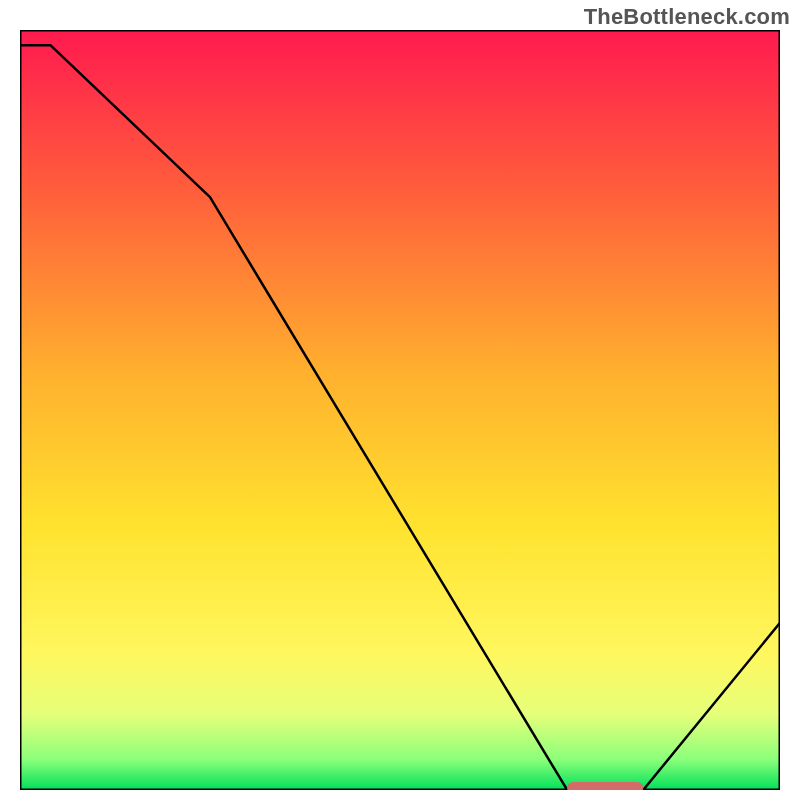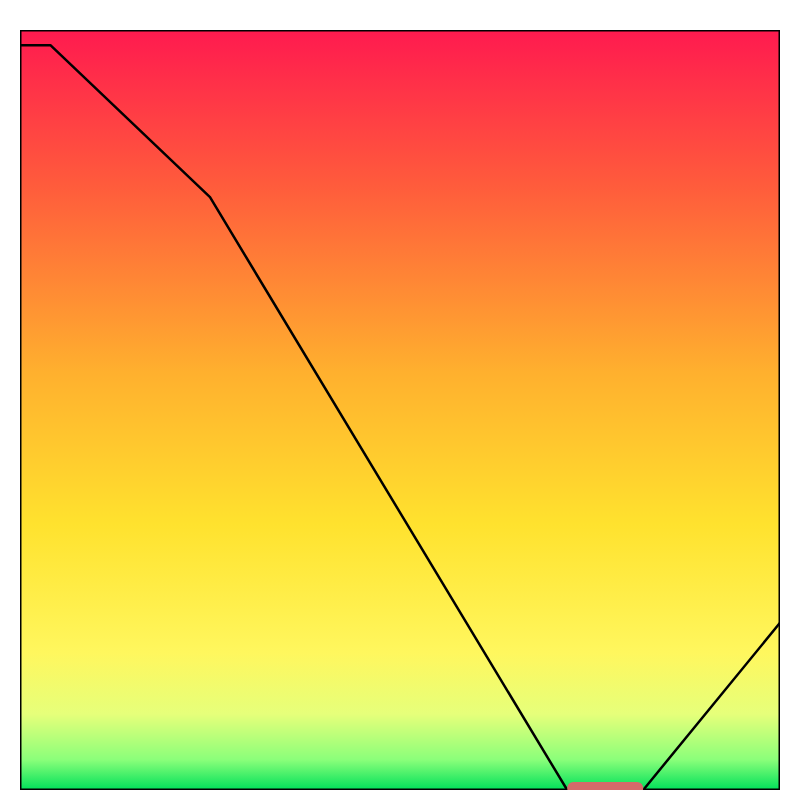--- a/index.html
+++ b/index.html
@@ -34,20 +34,21 @@
   }
   svg {
     display: block;
   }
 </style>
 </head>
 <body>
 
 <div class="page">
 
+  <div class="watermark">TheBottleneck.com</div>
 
   <div class="plot">
     <svg id="chart-svg" width="760" height="760" viewBox="0 0 760 760">
       <defs>
         <linearGradient id="bg-grad" x1="0" y1="0" x2="0" y2="1">
             <stop offset="0%" stop-color="#ff1a4f"></stop>
             <stop offset="20%" stop-color="#ff5a3c"></stop>
             <stop offset="45%" stop-color="#ffb02e"></stop>
             <stop offset="65%" stop-color="#ffe22e"></stop>
             <stop offset="82%" stop-color="#fff75e"></stop>

